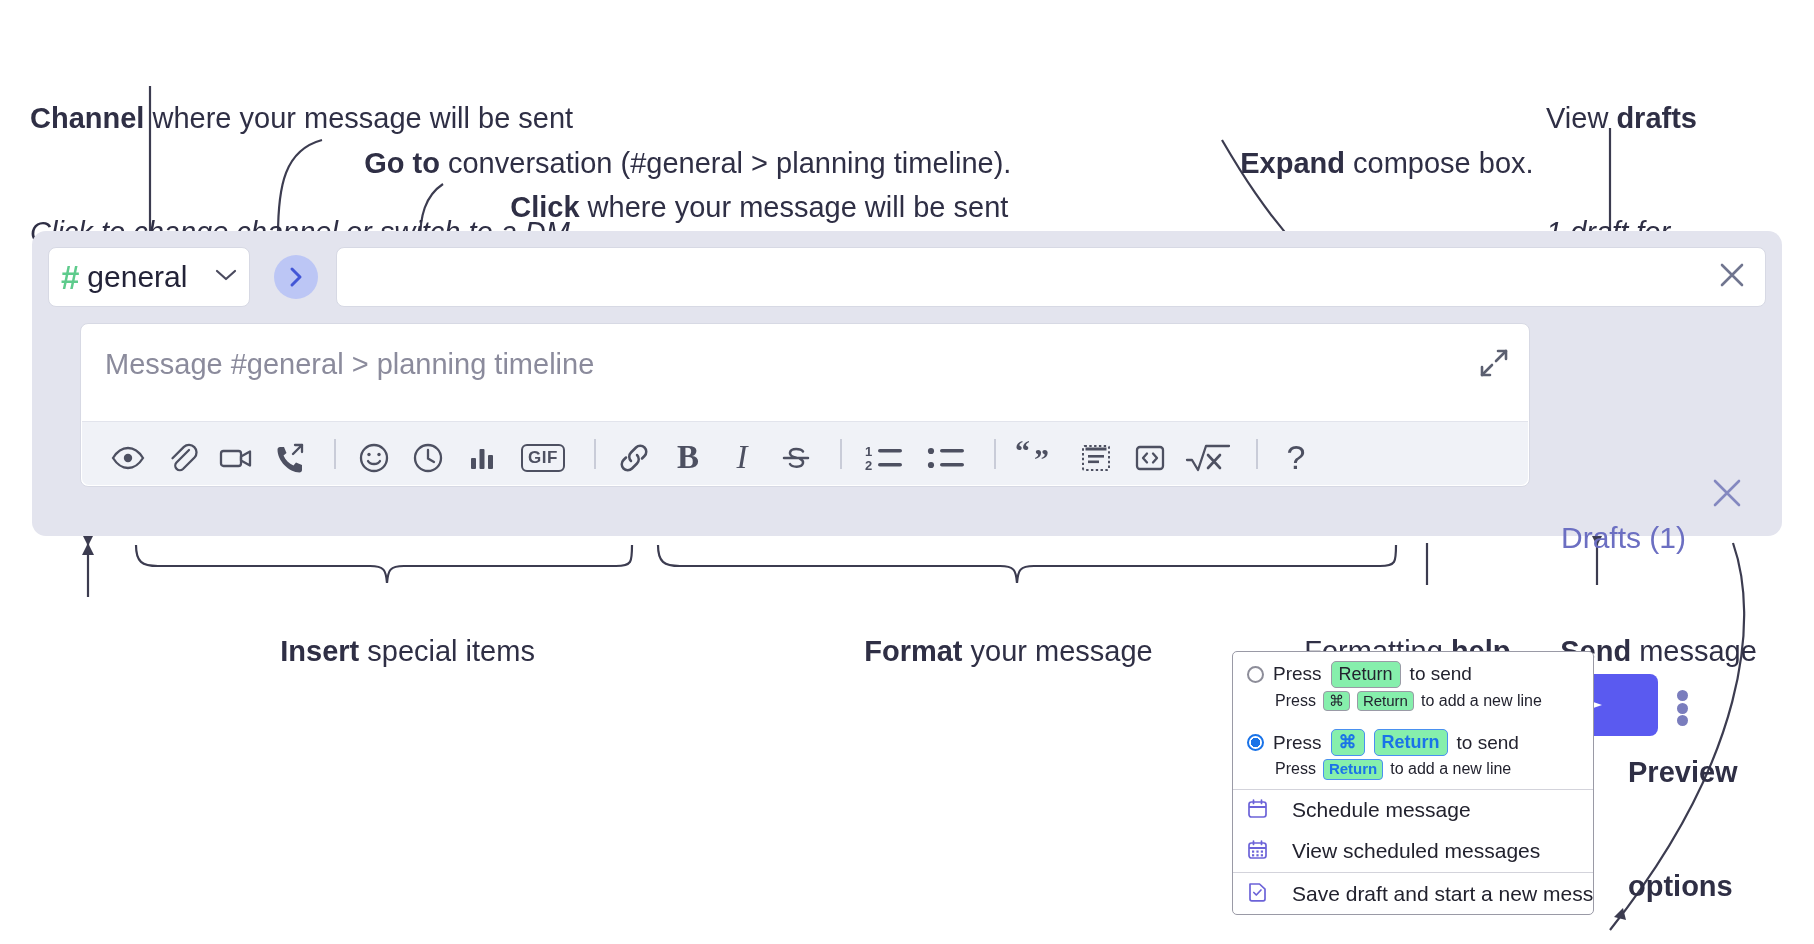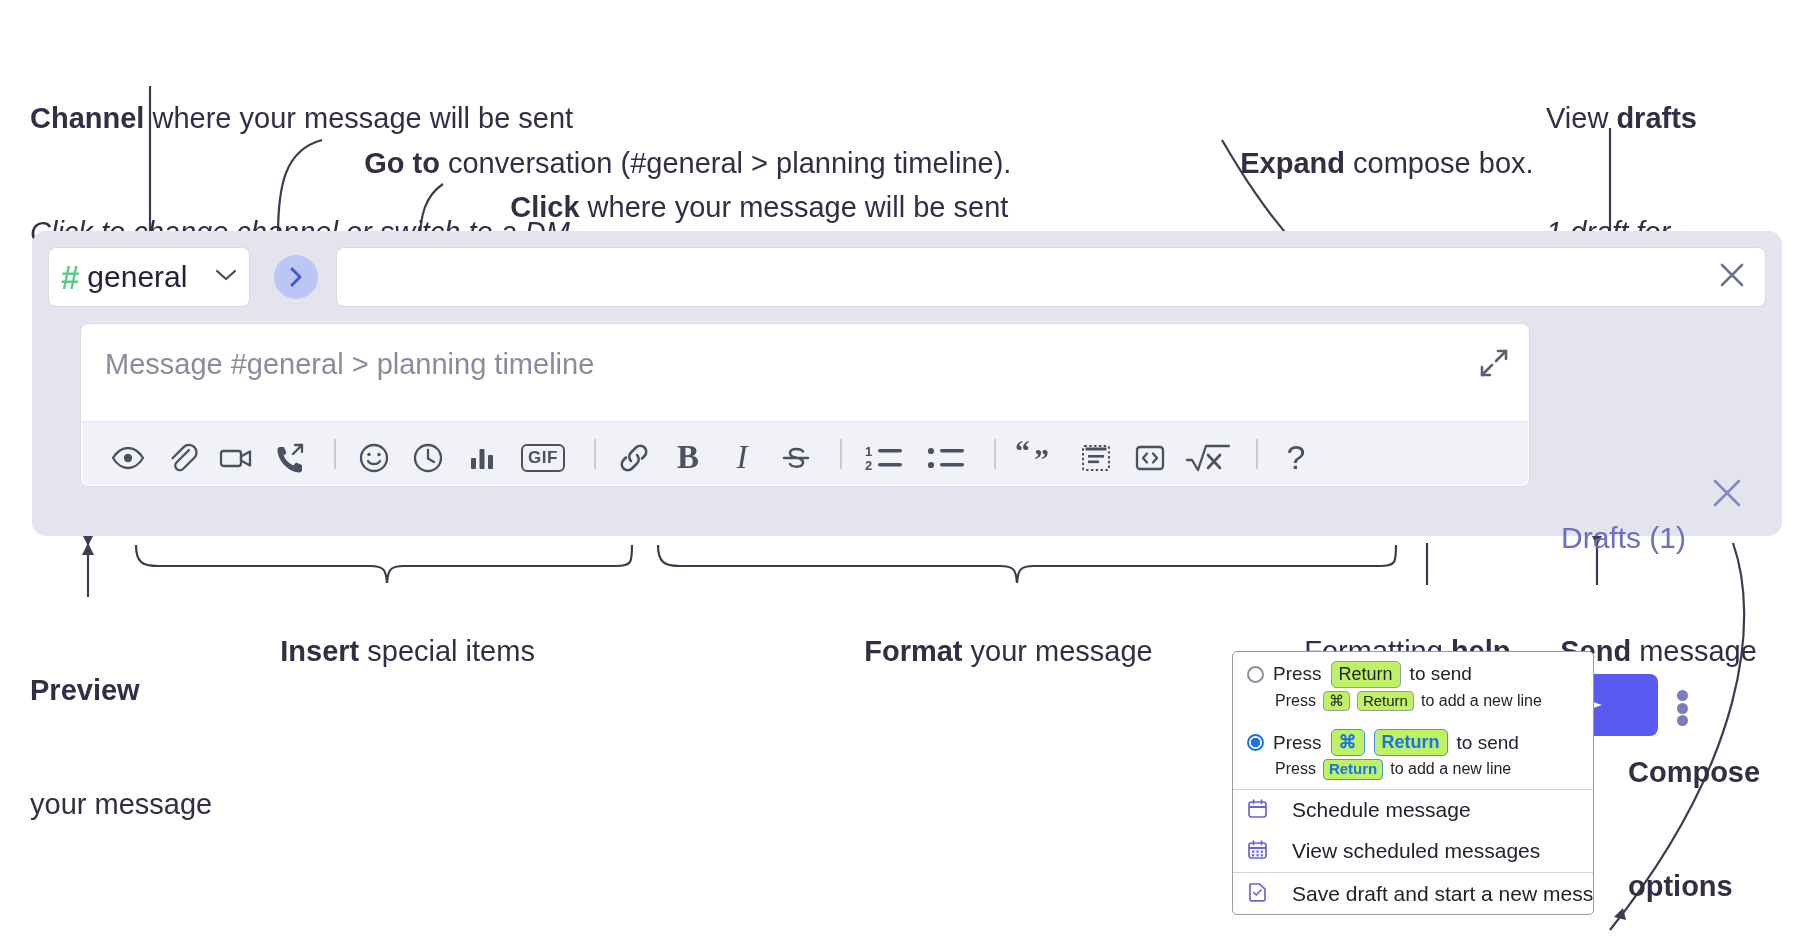--- a/index.html
+++ b/index.html
@@ -86,21 +86,21 @@
     box-sizing:border-box;overflow:hidden;
   }
   .menu-radio-row{display:flex;align-items:center;gap:9px;padding:9px 14px 2px 14px;}
   .menu-sub-row{display:flex;align-items:center;gap:7px;padding:1px 14px 9px 42px;}
   .radio{width:17px;height:17px;border-radius:50%;border:2px solid #8d8d99;box-sizing:border-box;flex:0 0 auto;}
   .radio.on{border-color:#1a73e8;background:
       radial-gradient(circle at center, #1a73e8 0 4.5px, #ffffff 4.6px 100%);}
   .mtxt{font-size:19px;color:#23232f;white-space:nowrap;}
   .mtxt-sm{font-size:16px;color:#23232f;white-space:nowrap;}
   .key{border:1.4px solid #9a9aa6;border-radius:5px;padding:1px 7px;font-size:18px;color:#23232f;
-       display:inline-block;line-height:1.25;background:#bef264;}
+       display:inline-block;line-height:1.25;background:#86efac;}
   .key.sm{font-size:15px;padding:0px 5px;border-radius:4px;}
   .key.blue{border-color:#4a90f0;color:#1a73e8;font-weight:bold;}
   .menu-div{height:1.4px;background:#d3d3db;}
   .menu-item{display:flex;align-items:center;gap:24px;padding:8px 14px;}
   .menu-item .mi-label{font-size:21px;color:#22222e;white-space:nowrap;}
 </style>
 </head>
 <body>
 
 <div class="stage">
@@ -169,43 +169,39 @@
   <div class="anno" style="left:1208px;top:106px;">
     <b>Expand</b><span> compose box.</span>
   </div>
 
   <div class="anno" style="left:1546px;top:22px;">
     <div><span>View </span><b>drafts</b></div>
     <div><i>1 draft for</i></div>
     <div><i>this conversation</i></div>
   </div>
 
-  <div class="anno" style="left:30px;top:594px;">
-    <div><b>Preview</b></div>
-    <div><span>your message</span></div>
-  </div>
 
   <div class="anno" style="left:248px;top:594px;">
     <b>Insert</b><span> special items</span>
   </div>
 
   <div class="anno" style="left:832px;top:594px;">
     <b>Format</b><span> your message</span>
   </div>
 
   <div class="anno" style="left:1272px;top:594px;">
     <span>Formatting </span><b>help</b>
   </div>
 
   <div class="anno" style="left:1528px;top:594px;">
     <b>Send</b><span> message</span>
   </div>
 
   <div class="anno" style="left:1628px;top:676px;">
-    <div><b>Compose</b></div>
+    <div><b>Preview</b></div>
     <div><b>options</b></div>
     
   </div>
 
   <div id="compose-widget">
 
     <div class="row-top">
 
       <div id="channel-select">
         <span class="hash">#</span>

